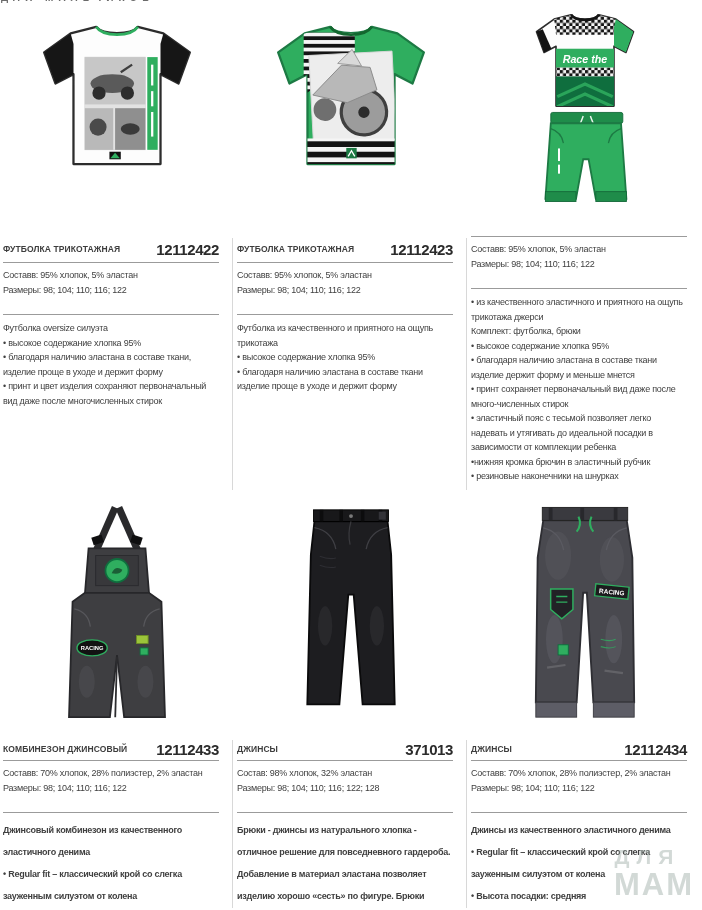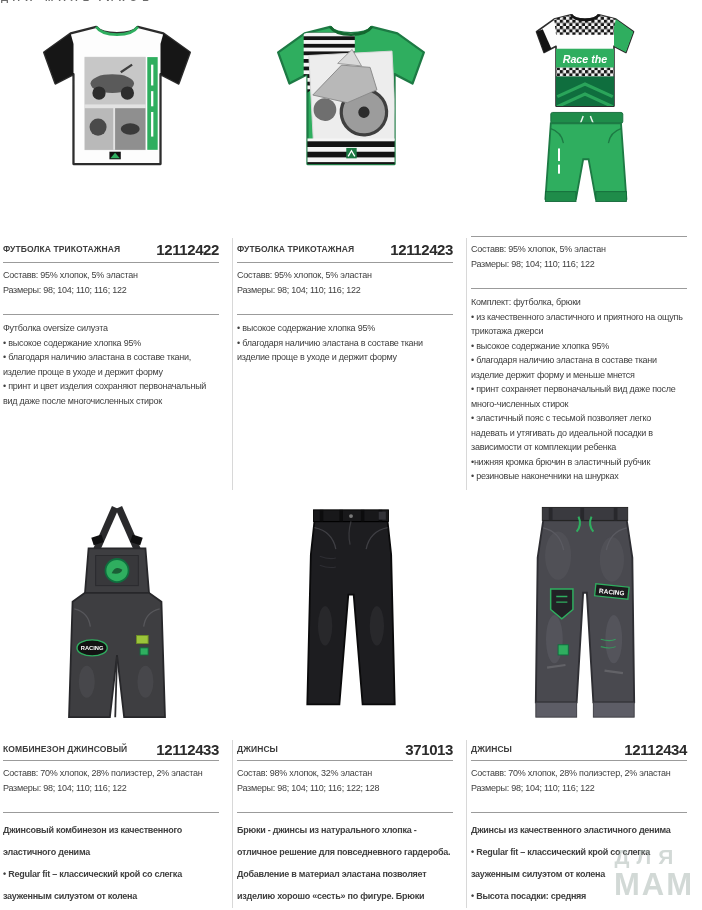--- a/index.html
+++ b/index.html
@@ -127,20 +127,21 @@
         <div class="p-name">ФУТБОЛКА ТРИКОТАЖНАЯ</div>
         <div class="p-article">12112423</div>
       </div>
       <hr class="rule">
       <div class="meta">
         <div>Составв: 95% хлопок, 5% эластан</div>
         <div>Размеры: 98; 104; 110; 116; 122</div>
       </div>
       <hr class="rule rule2">
       <div class="desc">
+        <div>Футболка из качественного и приятного на ощупь трикотажа</div>
         <div>• высокое содержание хлопка 95%</div>
         <div>• благодаря наличию эластана в составе ткани изделие проще в уходе и держит форму</div>
       </div>
     </div>
   </section>
 
   <section class="cell row1" style="left:468px;top:0;height:500px;">
     <div class="photo">
       <svg width="180" height="212" viewBox="0 0 200 235">
         <defs>
@@ -182,22 +183,22 @@
       </svg>
     </div>
     <div class="info">
       <hr class="rule">
       <div class="meta">
         <div>Составв: 95% хлопок, 5% эластан</div>
         <div>Размеры: 98; 104; 110; 116; 122</div>
       </div>
       <hr class="rule rule2">
       <div class="desc">
+        <div>• из качественного эластичного и приятного на ощупь трикотажа джерси</div>
         <div>Комплект: футболка, брюки</div>
-        <div>• из качественного эластичного и приятного на ощупь трикотажа джерси</div>
         <div>• высокое содержание хлопка 95%</div>
         <div>• благодаря наличию эластана в составе ткани изделие держит форму и меньше мнется</div>
         <div>• принт сохраняет первоначальный вид даже после много-численных стирок</div>
         <div>• эластичный пояс с тесьмой позволяет легко надевать и утягивать до идеальной посадки в зависимости от комплекции ребенка</div>
         <div>•нижняя кромка брючин в эластичный рубчик</div>
         <div>• резиновые наконечники на шнурках</div>
       </div>
     </div>
   </section>
 

